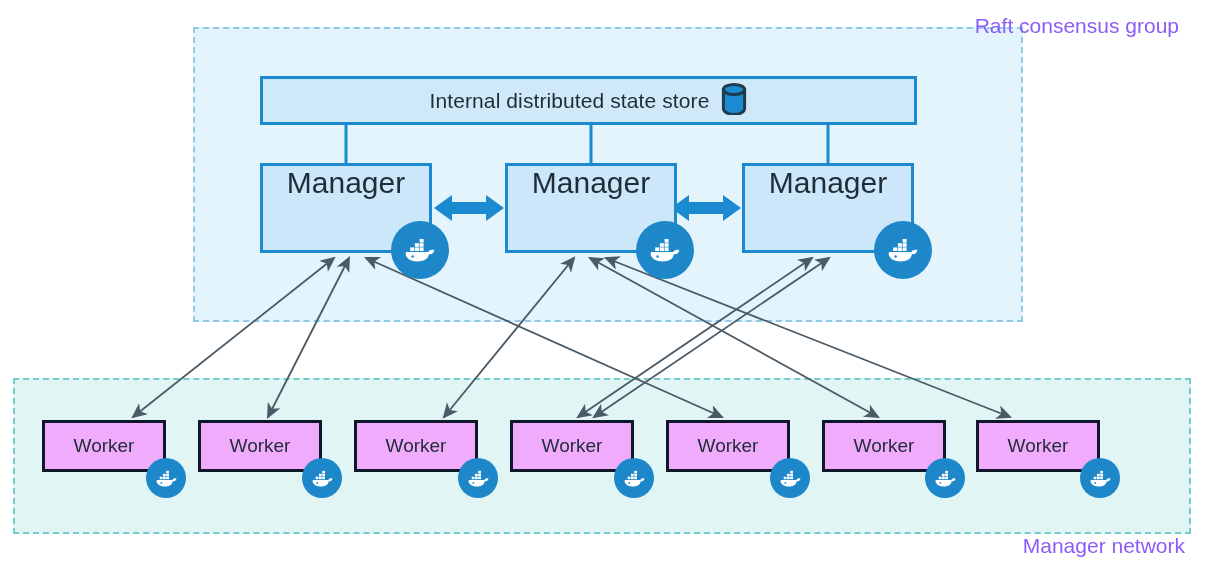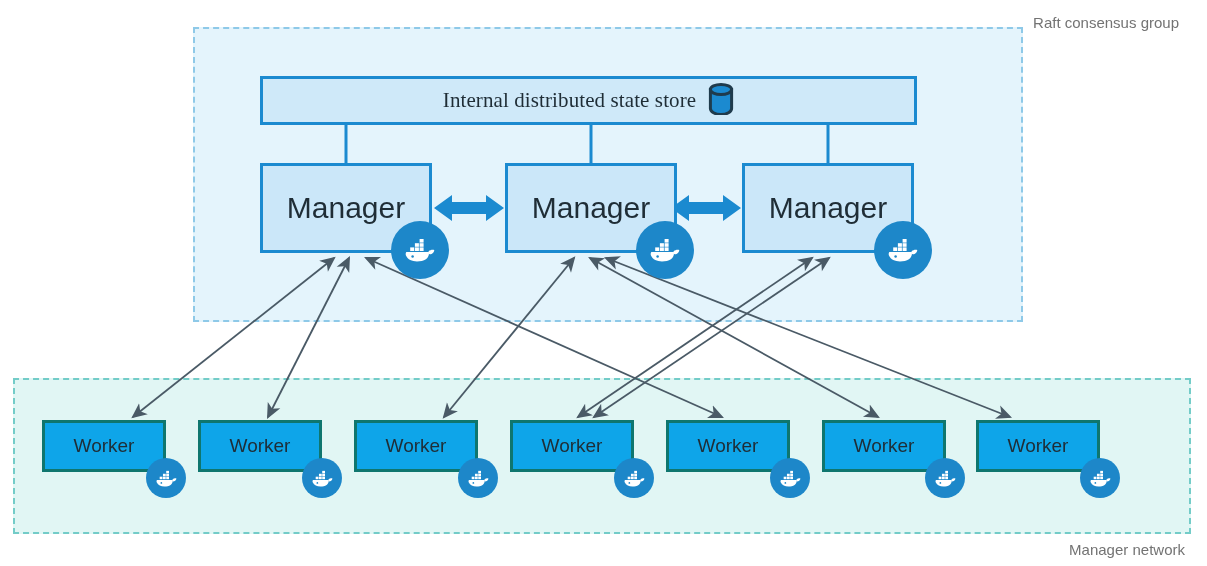--- a/index.html
+++ b/index.html
@@ -35,22 +35,22 @@
     border: 2.5px dashed #8ec9e8;
   }
   .group.gossip {
     left: 13px; top: 378px;
     width: 1178px; height: 156px;
     background: #e1f6f4;
     border: 2.5px dashed #73ccc8;
   }
   .group-label {
     position: absolute;
-    font-size: 15px;
-    color: #737373;
+    font-size: 21px;
+    color: #8b5cf6;
     white-space: nowrap;
   }
   .group-label.raft-label {
     right: 28px; top: 14px;
   }
   .group-label.gossip-label {
     right: 22px; bottom: 8px;
   }
 
   
@@ -58,55 +58,54 @@
     position: absolute;
     left: 260px; top: 76px;
     width: 657px; height: 49px;
     background: #cfe9f9;
     border: 3px solid #1b8ad0;
     box-sizing: border-box;
     display: flex;
     align-items: center;
     justify-content: center;
     gap: 12px;
-    font-family: Liberation Serif, serif;
   }
   .state-store .ss-text {
     font-size: 21px;
     color: #1f2d36;
     letter-spacing: .1px;
   }
   .db-icon { display: block; }
 
   
   .manager {
     position: absolute;
     width: 172px; height: 90px;
     background: #cbe7f9;
     border: 3px solid #1b8ad0;
     box-sizing: border-box;
     display: flex;
-    align-items: center;
+    align-items: flex-start;
     justify-content: center;
     top: 163px;
   }
   .manager .node-text {
     font-size: 30px;
     color: #1f2d36;
   }
   .m1 { left: 260px; }
   .m2 { left: 505px; }
   .m3 { left: 742px; }
 
   
   .worker {
     position: absolute;
     width: 124px; height: 52px;
-    background: #0ea5e9;
-    border: 3px solid #0f766e;
+    background: #f0abfc;
+    border: 3px solid #0f172a;
     box-sizing: border-box;
     display: flex;
     align-items: center;
     justify-content: center;
     top: 420px;
   }
   .worker .node-text {
     font-size: 19px;
     color: #1f2d36;
   }

